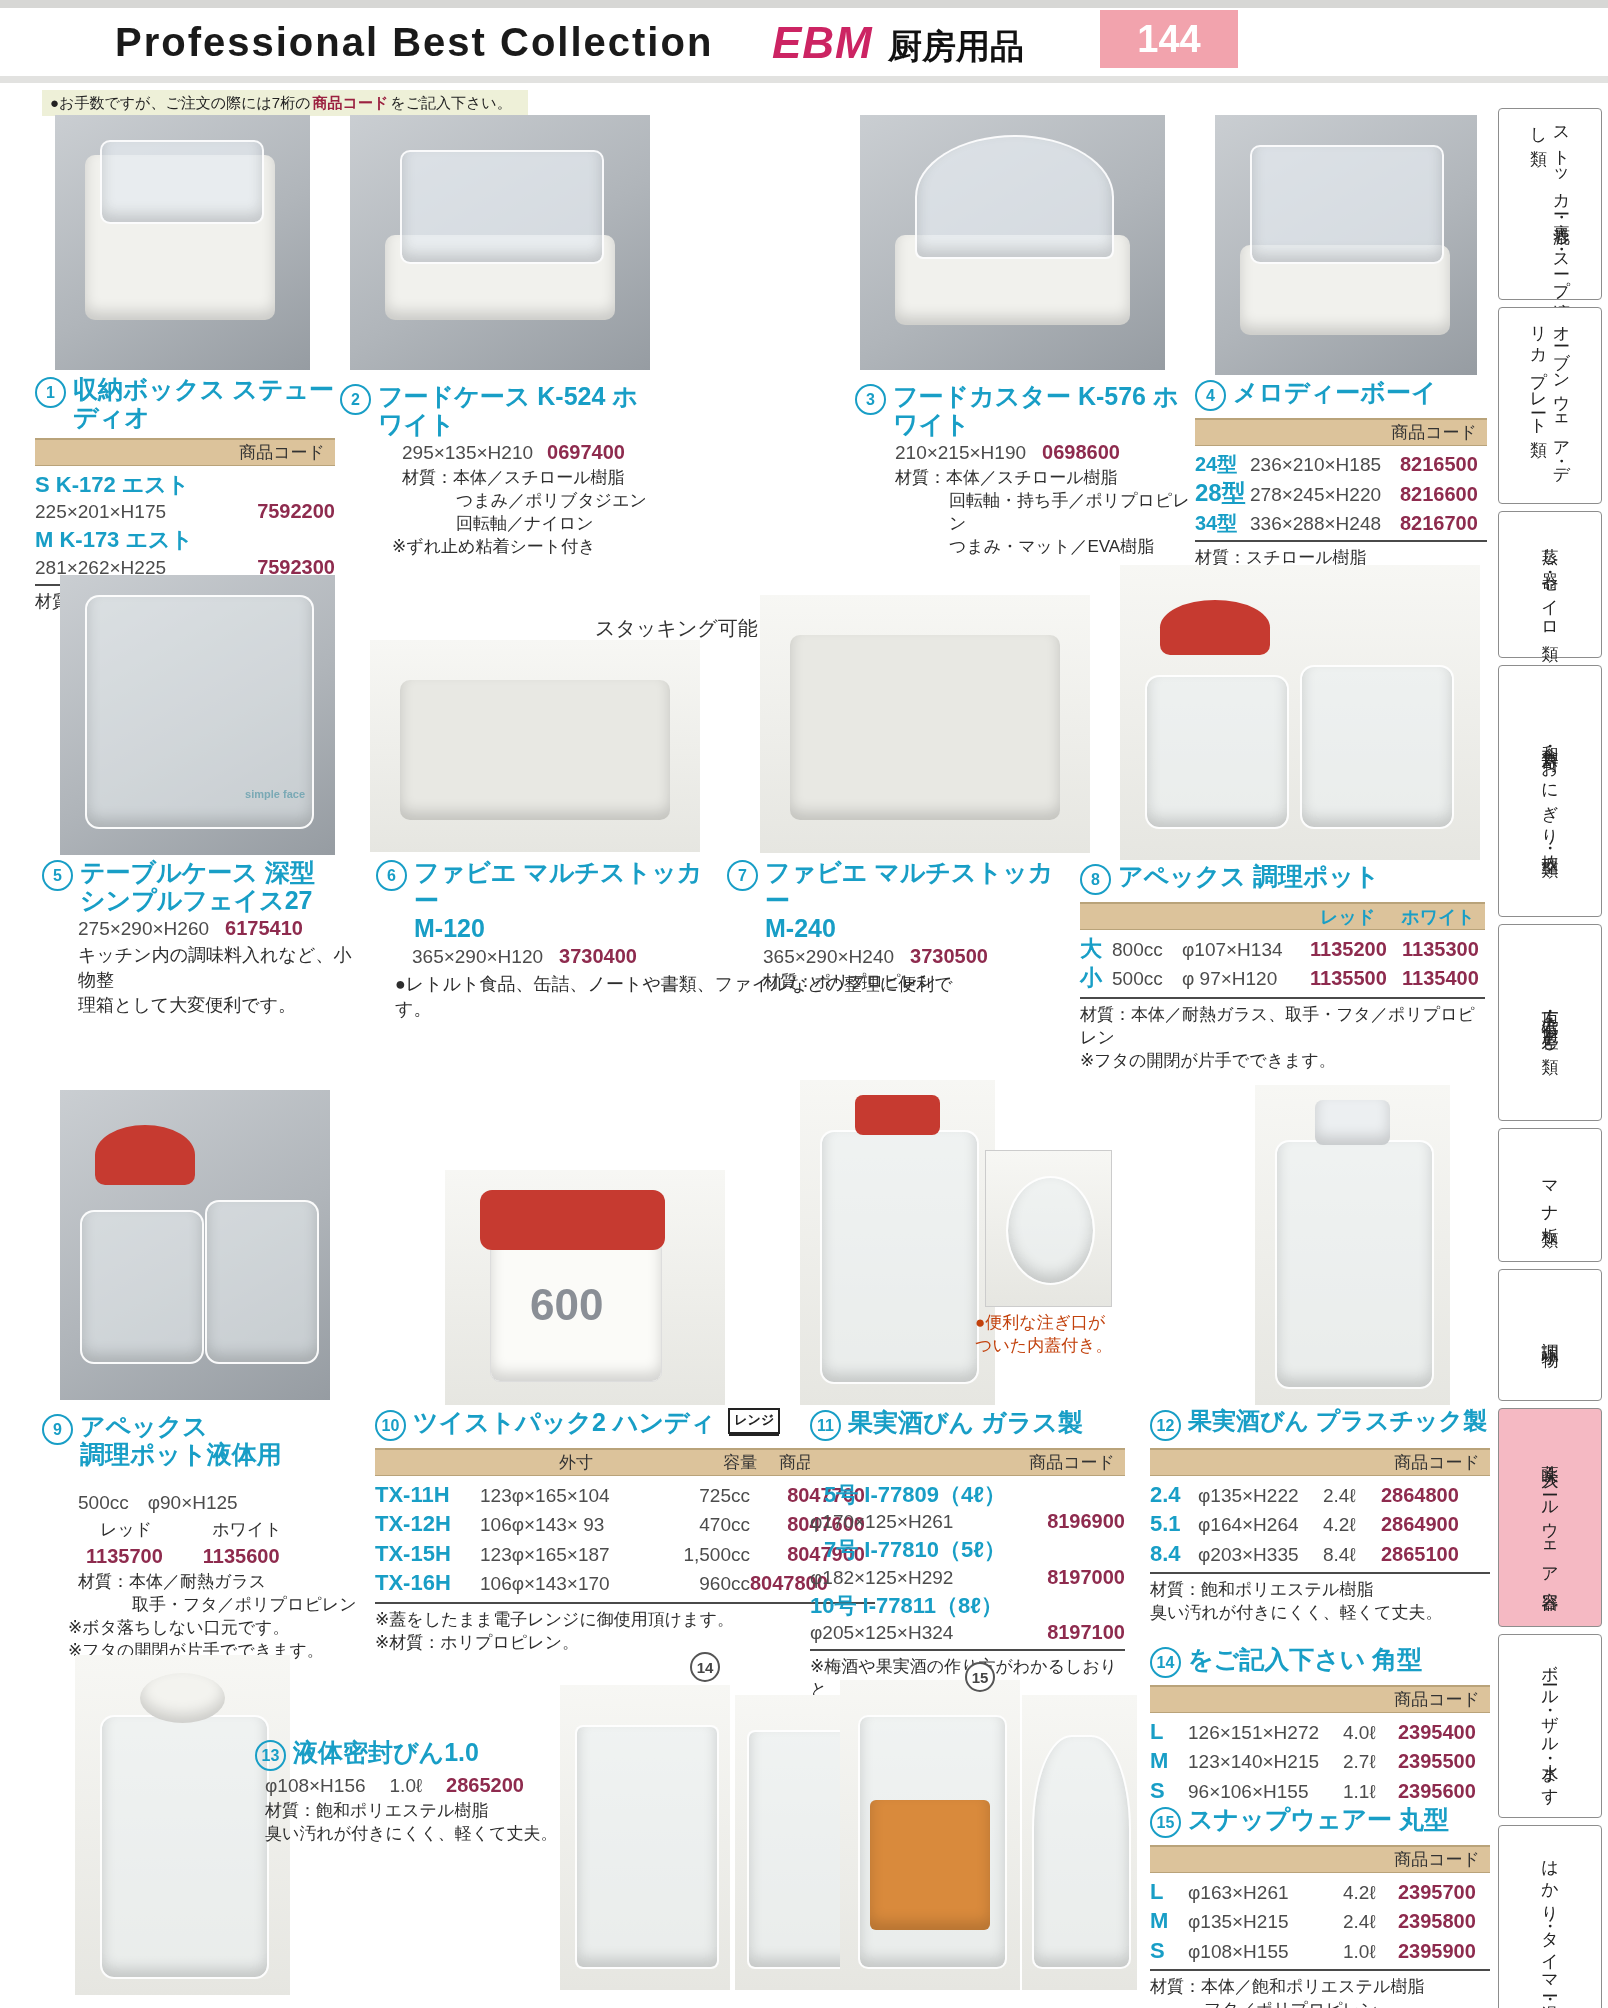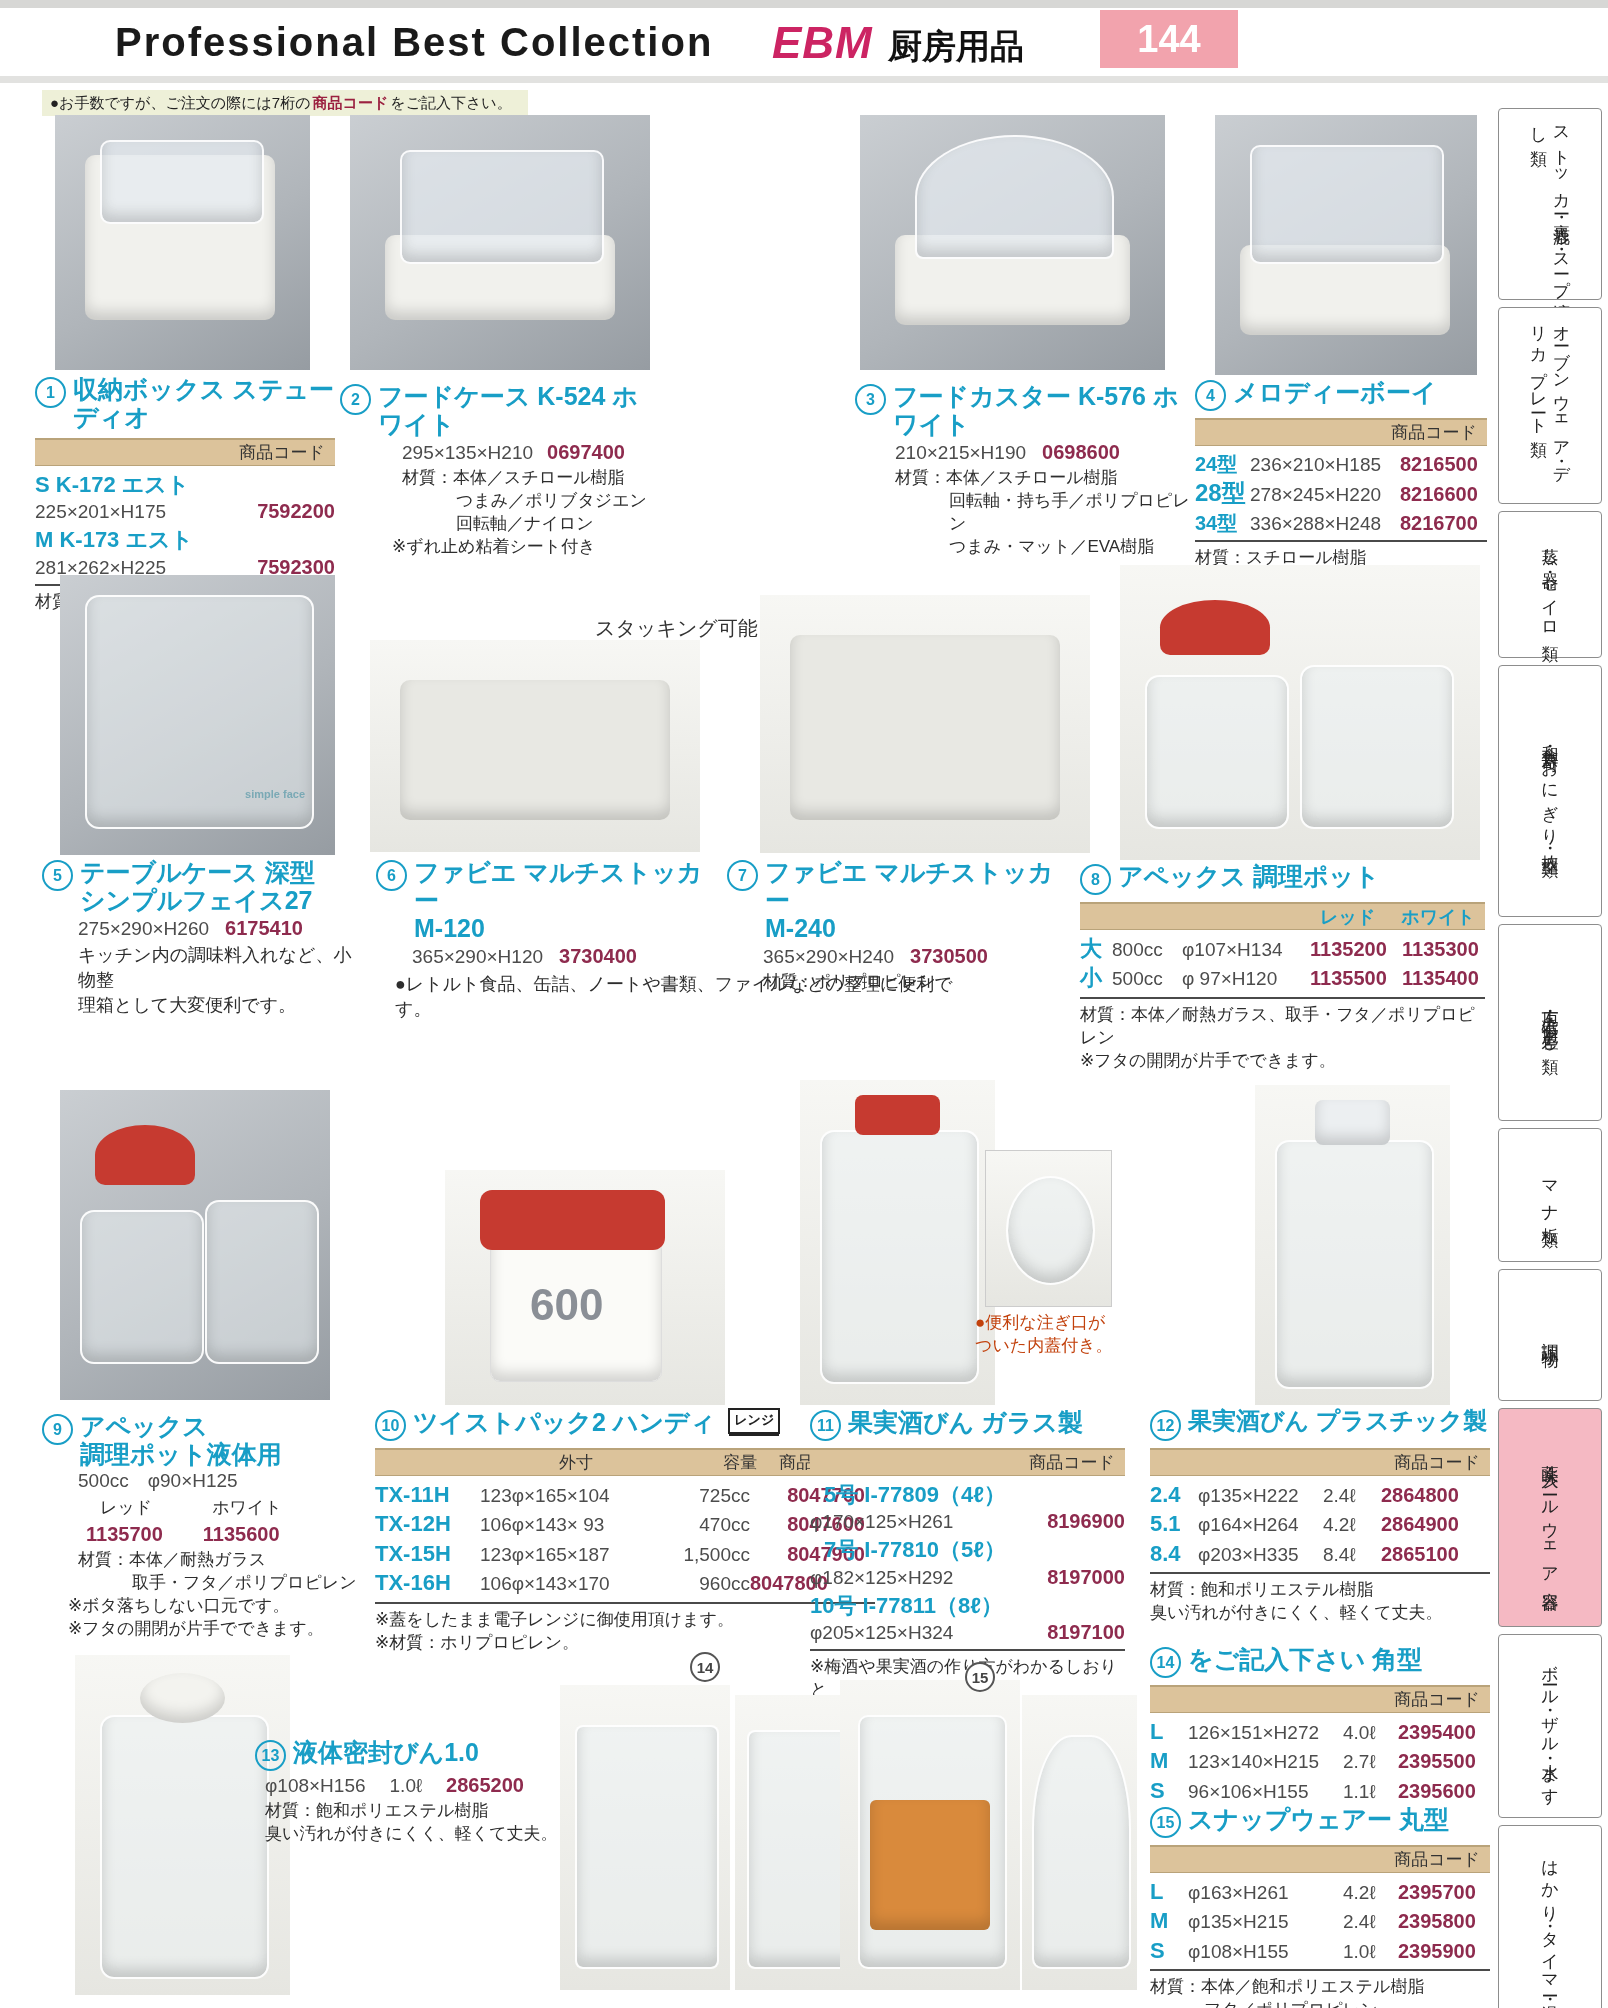--- a/index.html
+++ b/index.html
@@ -270,21 +270,21 @@
   <div class="photo white" style="left:1255px;top:1085px;width:195px;height:320px">
     <div class="sh clear" style="left:20px;top:55px;width:155px;height:245px"></div>
     <div class="sh" style="left:60px;top:15px;width:75px;height:45px;background:#eceff1;border-radius:8px"></div>
   </div>
 
   <div class="prod" style="left:42px;top:1412px;width:330px">
     <div class="ptitle">
         <span class="pnum">9</span>
         <span><span>アペックス</span><span class="t2">調理ポット液体用</span></span>
       </div>
-    <div class="spec" style="padding-left:36px;margin-top:0">500cc　φ90×H125</div>
+    <div class="spec" style="padding-left:36px;margin-top:22px">500cc　φ90×H125</div>
     <div class="flexrow" style="padding-left:58px;gap:60px">
         <span class="note-sm">レッド</span>
         <span class="note-sm">ホワイト</span>
       </div>
     <div class="flexrow" style="padding-left:44px;gap:40px">
         <span class="code">1135700</span>
         <span class="code">1135600</span>
       </div>
     <div class="note-sm" style="padding-left:36px">材質：本体／耐熱ガラス</div>
     <div class="note-sm" style="padding-left:90px">取手・フタ／ポリプロピレン</div>

